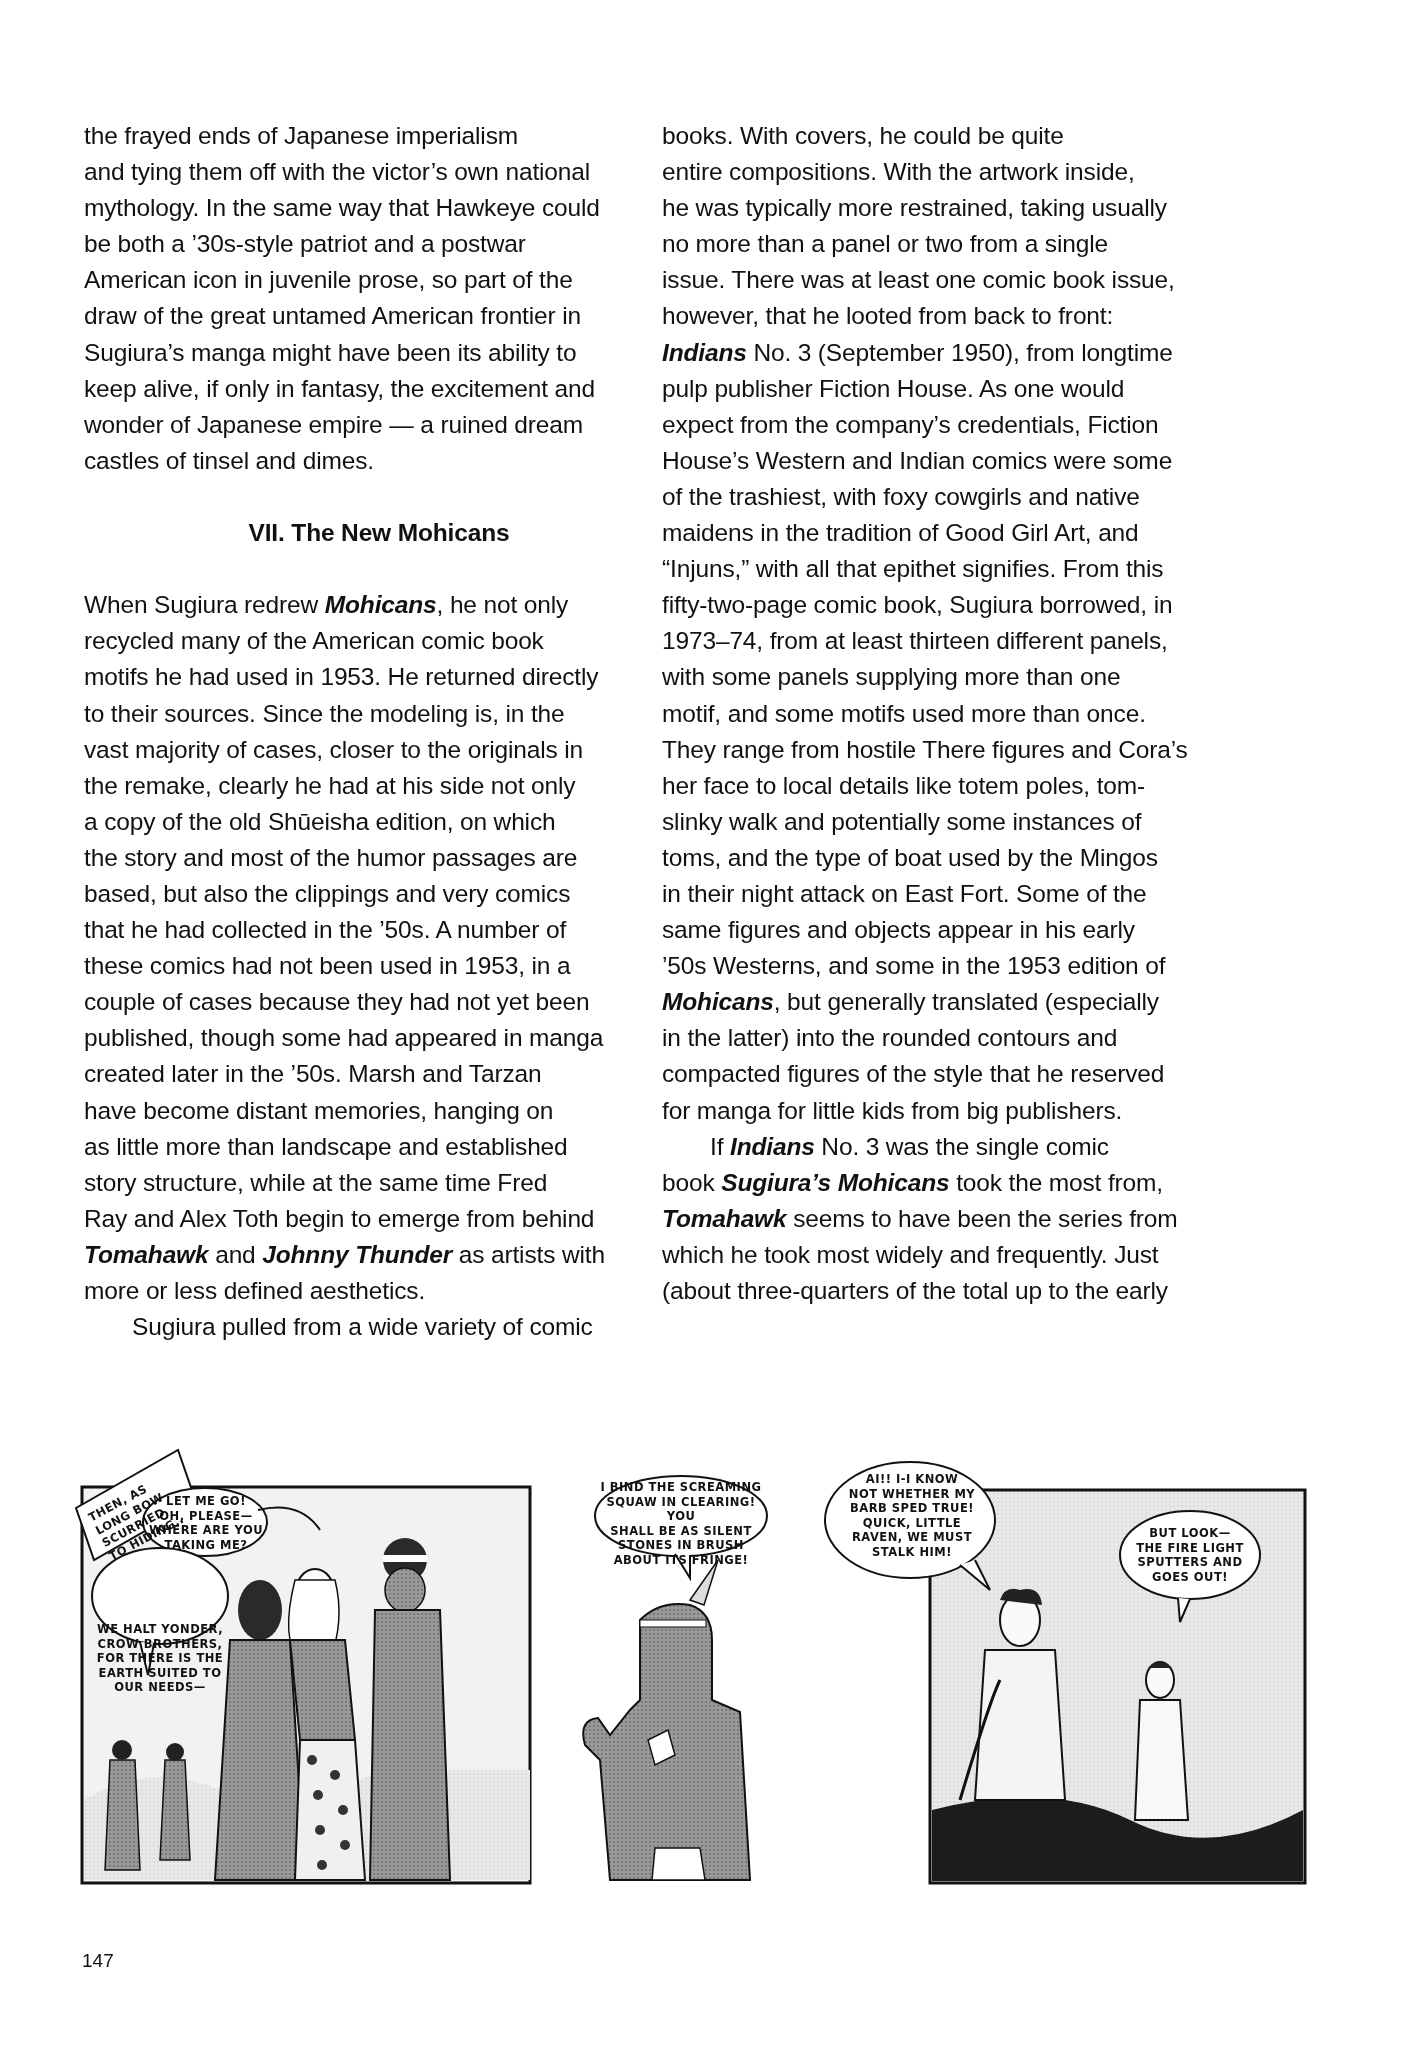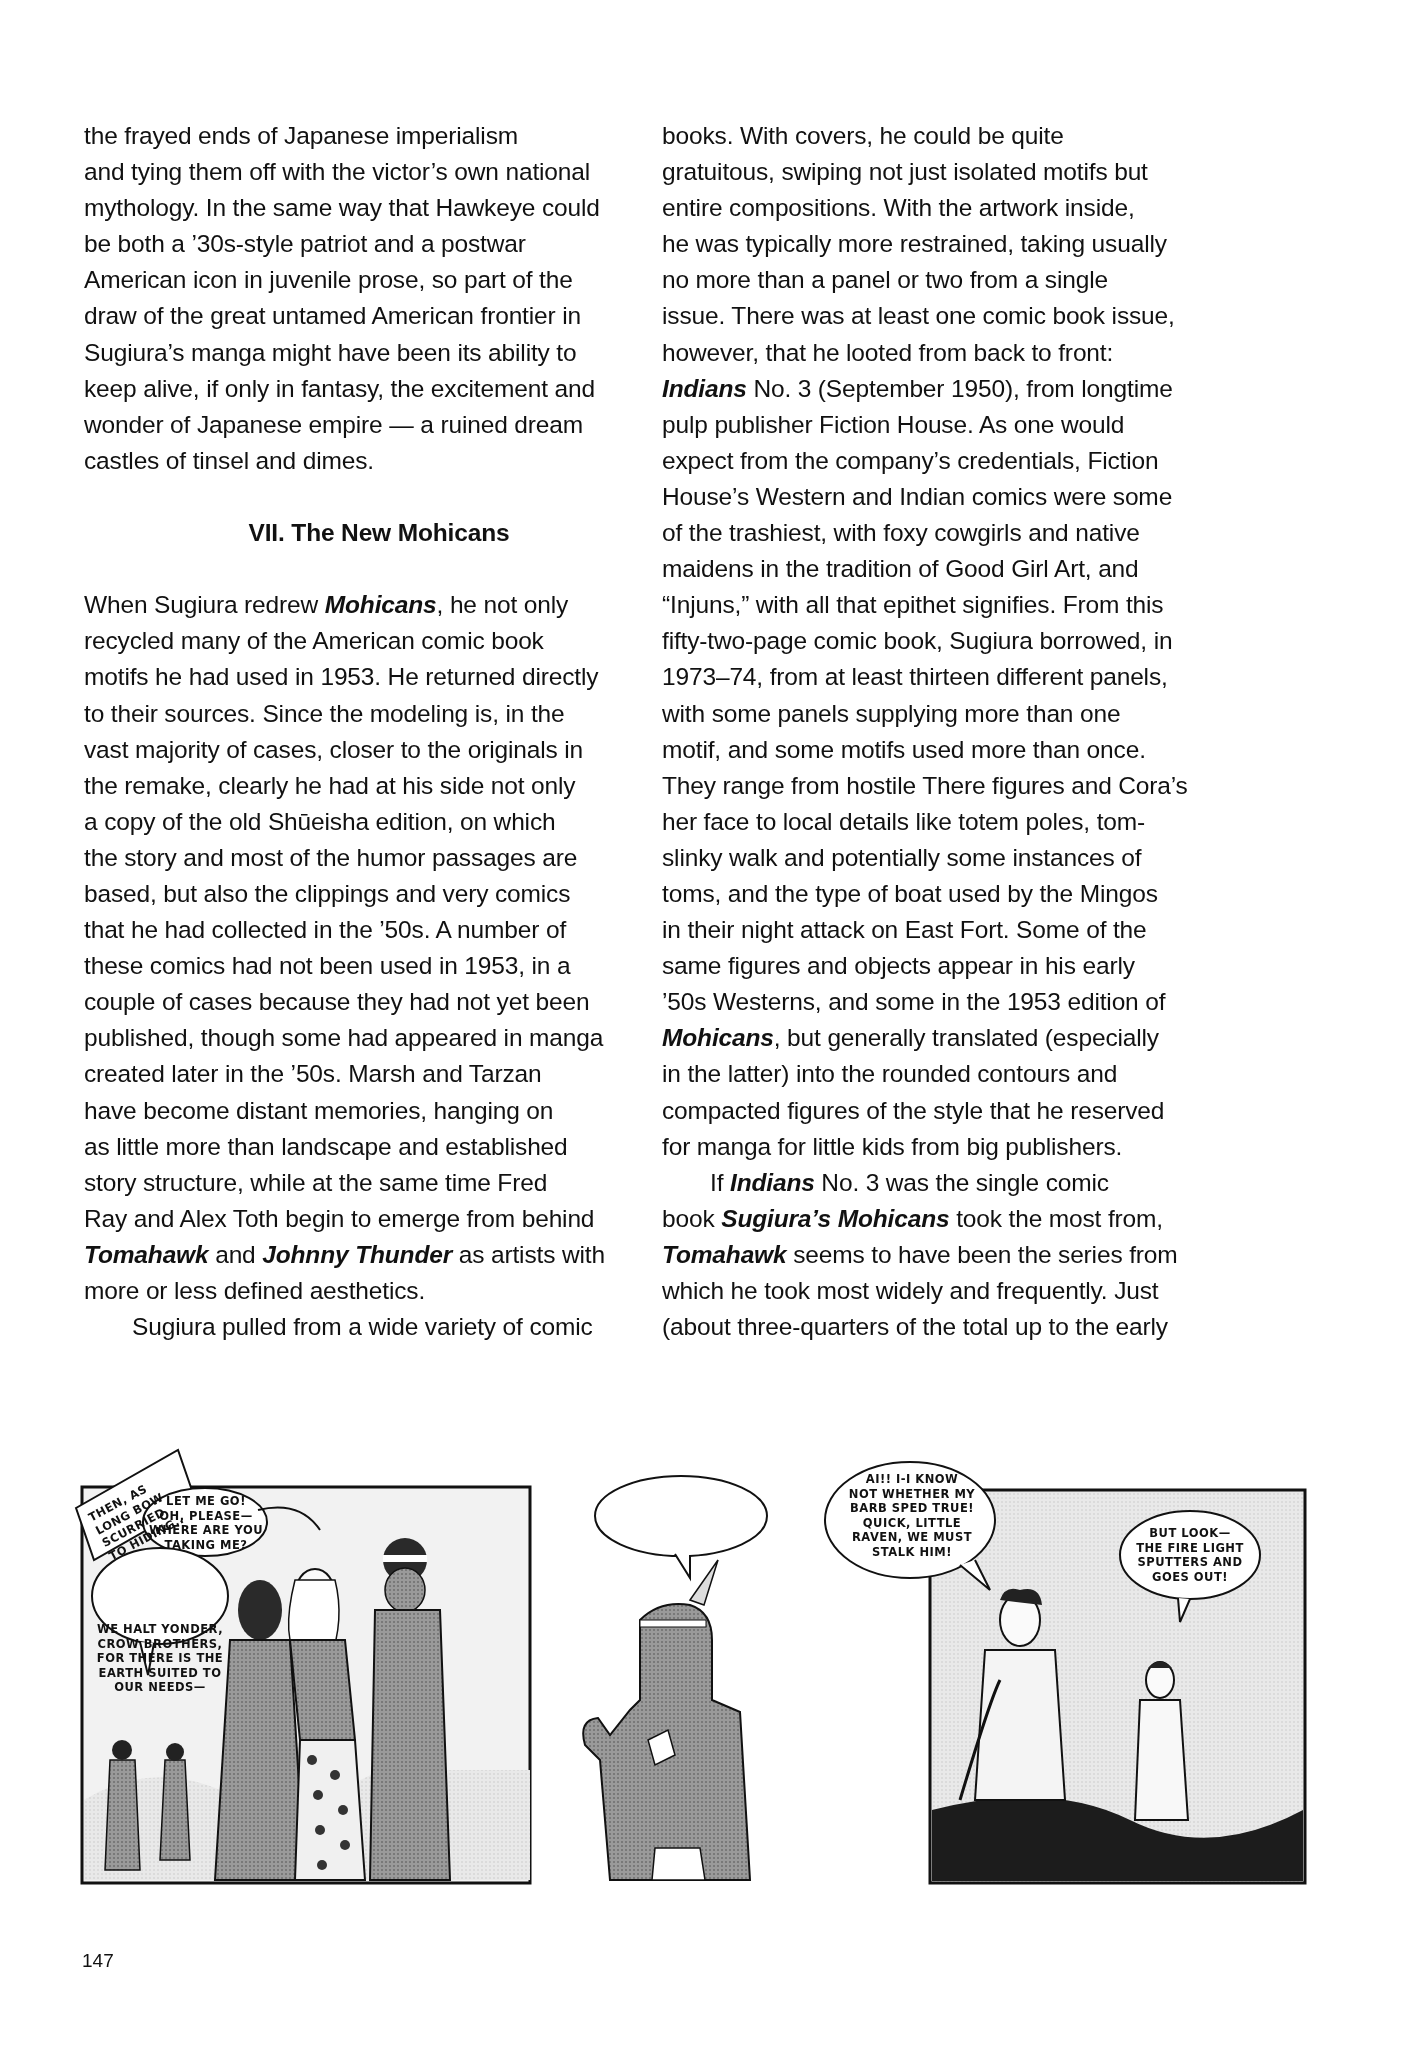--- a/index.html
+++ b/index.html
@@ -61,21 +61,20 @@
       <span class="line">Ray and Alex Toth begin to emerge from behind</span>
     </div>
   <span class="line"><i>Tomahawk</i><span> and </span><i>Johnny Thunder</i><span> as artists with</span></span>
   <span class="line">more or less defined aesthetics.</span>
   <span class="line indent">Sugiura pulled from a wide variety of comic</span>
 </div>
 
 <div class="col col-right">
   <div id="right-part1">
       <span class="line">books. With covers, he could be quite</span>
-      <span class="line">gratuitous, swiping not just isolated motifs but</span>
       <span class="line">entire compositions. With the artwork inside,</span>
       <span class="line">he was typically more restrained, taking usually</span>
       <span class="line">no more than a panel or two from a single</span>
       <span class="line">issue. There was at least one comic book issue,</span>
       <span class="line">however, that he looted from back to front:</span>
     </div>
   <span class="line"><i>Indians</i><span> No. 3 (September 1950), from longtime</span></span>
   <div id="right-part2">
       <span class="line">pulp publisher Fiction House. As one would</span>
       <span class="line">expect from the company’s credentials, Fiction</span>
@@ -204,20 +203,25 @@
 to hiding..</div>
   <div class="bubble-text" style="left:147px; top:1494px; width:118px;">Let me go!
 Oh, please—
 where are you
 taking me?</div>
   <div class="bubble-text" style="left:96px; top:1614px; width:128px;margin-top:8px;">We halt yonder,
 crow brothers,
 for there is the
 earth suited to
 our needs—</div>
+  <div class="bubble-text" style="left:596px; top:1480px; width:170px;">I bind the screaming
+squaw in clearing! You
+shall be as silent
+stones in brush
+about its fringe!</div>
   <div class="bubble-text" style="left:832px; top:1472px; width:160px;">Ai!! I-I know
 not whether my
 barb sped true!
 quick, little
 raven, we must
 stalk him!</div>
   <div class="bubble-text" style="left:1125px; top:1526px; width:130px;">But look—
 the fire light
 sputters and
 goes out!</div>

